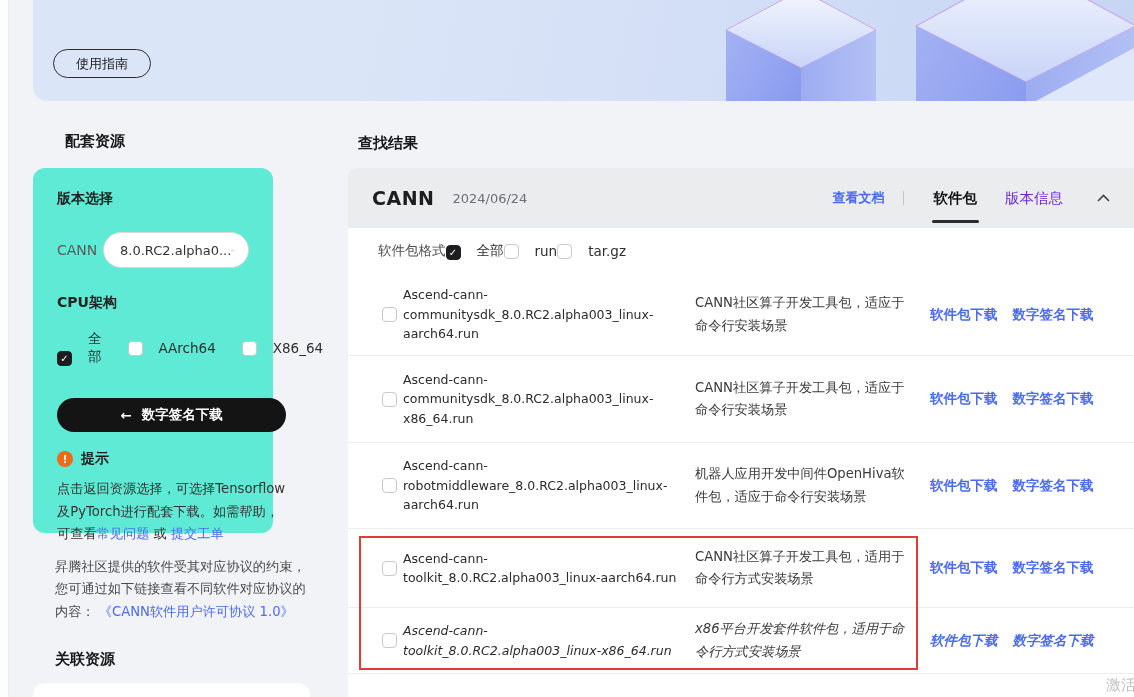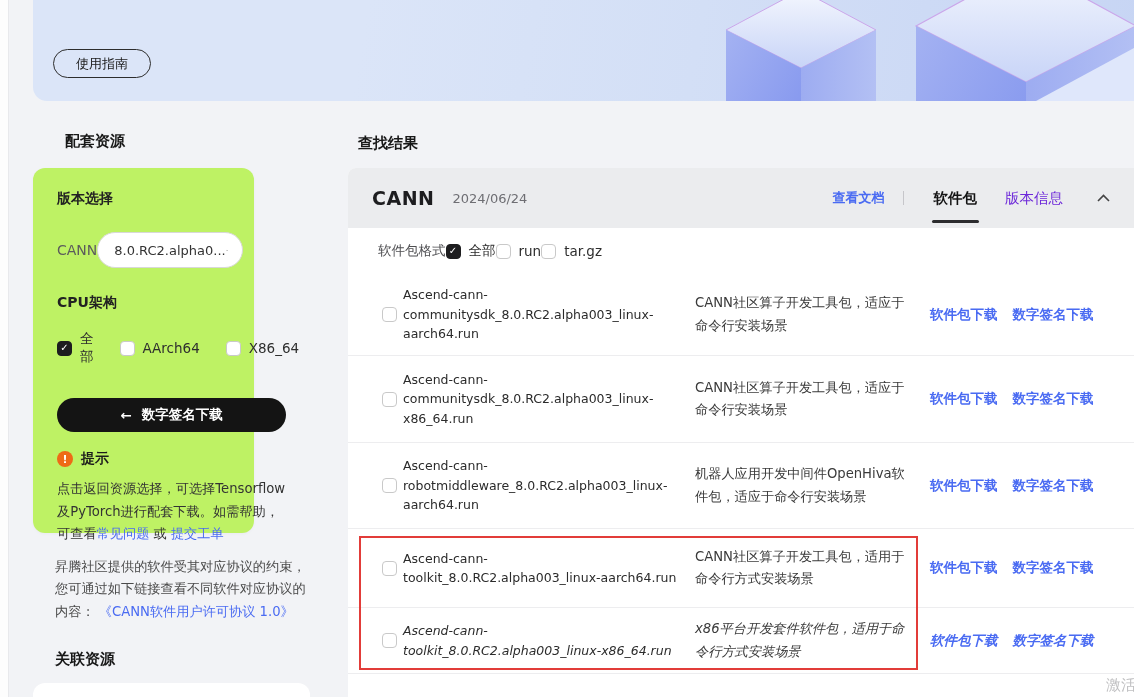--- a/index.html
+++ b/index.html
@@ -17,37 +17,37 @@
     border-radius:0 0 0 14px; overflow:hidden; }
   .banner svg.cubes { position:absolute; right:0; top:0; }
   .banner-title { position:absolute; left:24px; top:6px; font-size:23px; font-weight:bold; color:#161616; letter-spacing:1px; }
   .guide-btn { position:absolute; left:20px; top:49px; height:29px; padding:0 22px;
     border:1.4px solid #2d2d2d; border-radius:16px; background:transparent;
     font-size:13px; color:#1a1a1a; display:flex; align-items:center; cursor:pointer;
     font-family:inherit; }
   
   .sec-head { position:absolute; font-size:15px; font-weight:bold; color:#181818; }
   
-  .side-card { position:absolute; left:33px; top:168px; width:221px; height:365px;
-    background:#bef264; border-radius:12px; box-shadow:0 1px 3px rgba(40,60,90,.04);
+  .side-card { position:absolute; left:33px; top:168px; width:240px; height:365px;
+    background:#5eead4; border-radius:12px; box-shadow:0 1px 3px rgba(40,60,90,.04);
     padding:22px 24px; }
   .blk-label { font-size:14px; font-weight:bold; color:#222; }
   .ver-row { display:flex; align-items:center; justify-content:space-between; margin-top:24px; }
   .ver-name { font-size:14px; color:#5c5c5c; }
   .select-pill { width:146px; height:36px; border:1px solid #d8d8d8; border-radius:18px;
     background:#fff; display:flex; align-items:center; justify-content:space-between;
     padding:0 14px 0 16px; cursor:pointer; }
   .select-pill .sel-txt { font-size:13px; color:#333; white-space:nowrap; }
   .cpu-label { margin-top:26px; }
   .cb-row { display:flex; align-items:center; margin-top:18px; }
   .cb { width:15px; height:15px; border:1px solid #c9c9c9; border-radius:4px; background:#fff;
     display:inline-flex; align-items:center; justify-content:center; flex:0 0 auto; cursor:pointer; }
   .cb.checked { background:#1d1d1f; border-color:#1d1d1f; }
   .cb.checked::after { content:"✓"; color:#fff; font-size:10px; line-height:1; }
-  .cb-item { display:flex; align-items:center; gap:8px; }
+  .cb-item { display:flex; align-items:flex-end; gap:16px; }
   .cb-item .cb-lab { font-size:13.5px; color:#2e2e2e; }
   .side-card .cb-item + .cb-item { margin-left:26px; }
   .back-btn { margin-top:32px; width:229px; height:34px; border:none; border-radius:17px;
     background:#141414; color:#fff; font-size:13.5px; font-weight:bold;
     display:flex; align-items:center; justify-content:center; gap:10px; cursor:pointer;
     font-family:inherit; }
   .tip-row { display:flex; align-items:center; gap:8px; margin-top:18px; }
   .tip-ico { width:16px; height:16px; border-radius:50%; background:#ee6a17; color:#fff;
     font-size:11px; font-weight:bold; display:flex; align-items:center; justify-content:center; }
   .tip-title { font-size:14px; font-weight:bold; color:#1c1c1c; }

